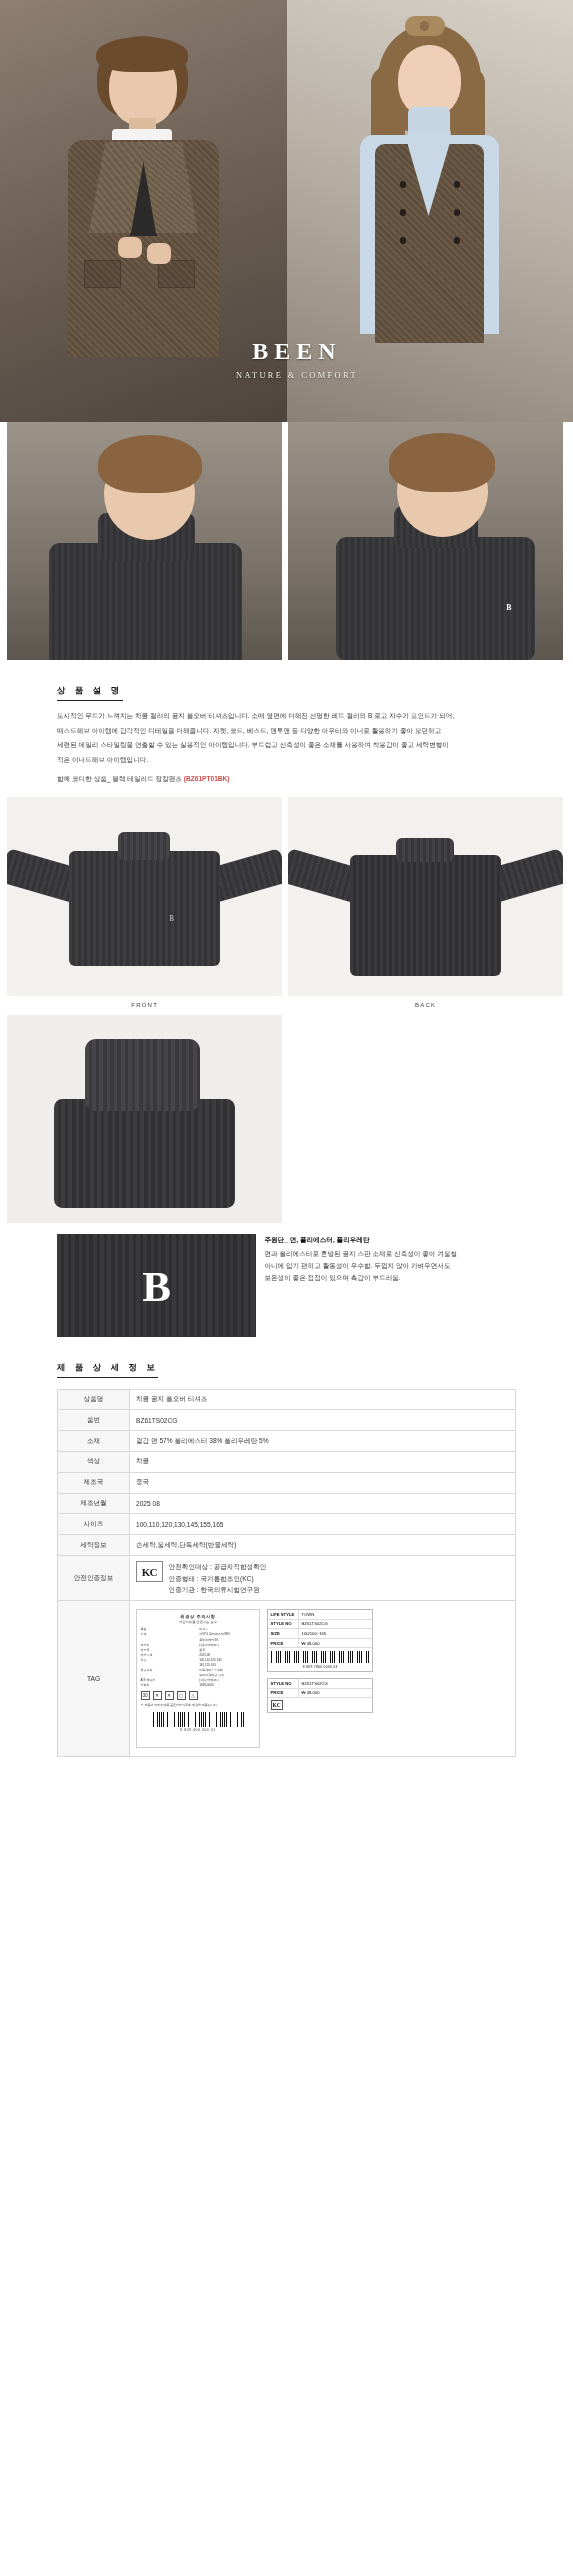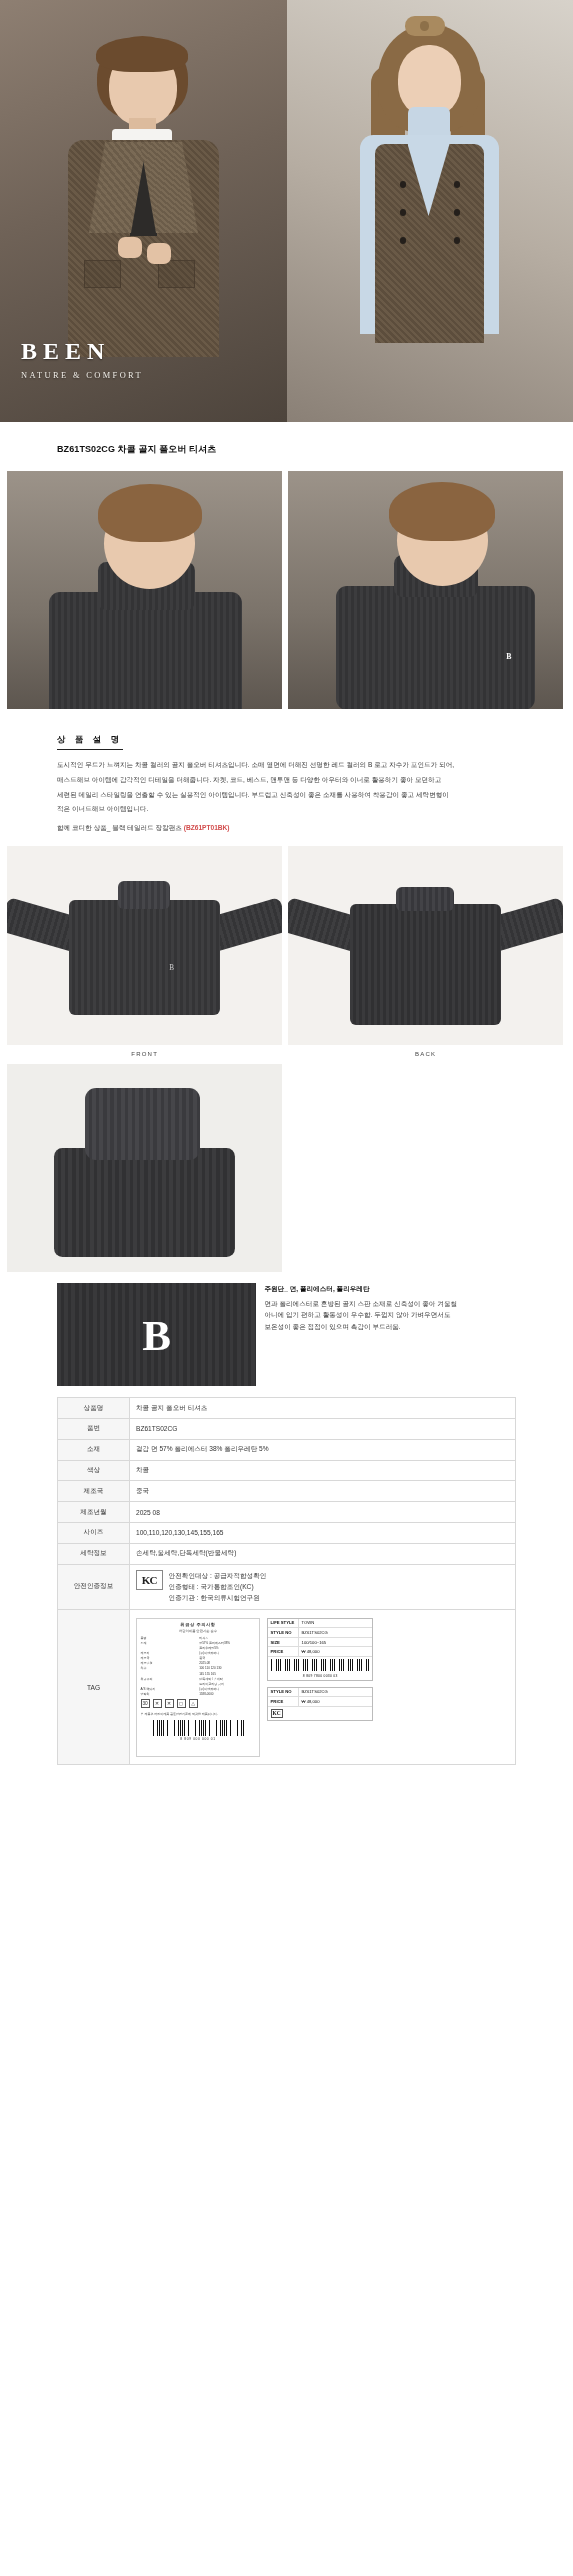--- a/index.html
+++ b/index.html
@@ -41,21 +41,21 @@
   .r-hairR { width:34px; height:151px; left:164px; top:66px; background:#8a6a45; border-radius:18px; }
   .r-bow { width:40px; height:20.5px; left:118px; top:15.7px; background:#a98a5f; border-radius:9.7px; }
   .r-bowk { width:9.7px; height:9.7px; left:133px; top:21px; background:#8d7049; border-radius:50%; }
   .r-face { width:63px; height:72px; left:111px; top:45px; background:#eccfb6; border-radius:48% 48% 46% 46%; }
   .r-neckhigh { width:42px; height:35px; left:121px; top:107px; background:#c6d6e4; border-radius:6px; }
   .r-blouse { width:139px; height:199px; left:73px; top:135px; background:#c8d8e6; border-radius:13.3px 13.3px 0 0; }
   .r-vest { width:109px; height:199px; left:88px; top:144px; background:repeating-linear-gradient(45deg,#6a5a47 0 2.4px,#5c4d3c 2.4px 4.8px); border-radius:9.7px 9.7px 0 0; }
   .r-vnotch { width:42px; height:72px; left:121px; top:144px; background:#c8d8e6; clip-path:polygon(50% 100%,0 0,100% 0); }
   .btn-dot { position:absolute; width:6.6px; height:6.6px; border-radius:50%; background:#241f1b; }
 
-  .hero-logo { position:absolute; left:0; right:0; bottom:42px; text-align:left; color:#fff;margin-left:21px; }
+  .hero-logo { position:absolute; left:0; right:0; bottom:42px; text-align:center; color:#fff;margin-left:21px; }
   .hero-logo .brand {
     font-family:"Liberation Serif", serif;
     font-size:24px; letter-spacing:6px; font-weight:700; color:#ffffff;
     text-shadow:0 0.6px 1.8px rgba(0,0,0,.45);
   }
   .hero-logo .tagline {
     margin-top:6px; font-family:"Liberation Serif", serif;
     font-size:8.4px; letter-spacing:2.4px; color:#f2efe9;
     text-shadow:0 0.6px 1.8px rgba(0,0,0,.45);
   }
@@ -219,21 +219,20 @@
       <div class="btn-dot" style="left:167px;top:209px"></div>
       <div class="btn-dot" style="left:113px;top:237px"></div>
       <div class="btn-dot" style="left:167px;top:237px"></div>
     </div>
     <div class="hero-logo">
       <div class="brand">BEEN</div>
       <div class="tagline">NATURE &amp; COMFORT</div>
     </div>
   </div>
 
-  <div class="prod-title">BZ61TS02CG 차콜 골지 폴오버 티셔츠</div>
 
   <div class="photo-row">
     <div class="photo">
       <div class="ph-knit" style="left:42px;top:121px;width:193px;height:139px;border-radius:11px;"></div>
       <div class="ph-knit" style="left:91px;top:91px;width:97px;height:48px;border-radius:8.4px;"></div>
       <div class="ph-kid-head" style="left:97px;top:27px;"></div>
       <div class="ph-hair" style="left:91px;top:13.3px;width:104px;height:58px;background:#8a6440;"></div>
     </div>
     <div class="photo">
       <div class="ph-knit" style="left:48px;top:115px;width:199px;height:124px;border-radius:11px;"></div>
@@ -294,20 +293,23 @@
       <div class="b">B</div>
     </div>
     <div class="fab-txt">
       <div class="t">주원단_ 면, 폴리에스터, 폴리우레탄</div>
       <div>면과 폴리에스터로 혼방된 골지 스판 소재로 신축성이 좋아 겨울철</div>
       <div>아니에 입기 편하고 활동성이 우수함. 두껍지 않아 가벼우면서도</div>
       <div>보온성이 좋은 점점이 있으며 촉감이 부드러움.</div>
     </div>
   </div>
 
+  <div class="sec">
+    <div class="sec-head">제 품 상 세 정 보</div>
+  </div>
   <div class="spec-wrap">
     <table class="spec">
       <tbody>
         <tr>
           <th>상품명</th>
           <td>차콜 골지 폴오버 티셔츠</td>
         </tr>
         <tr>
           <th>품번</th>
           <td>BZ61TS02CG</td>

